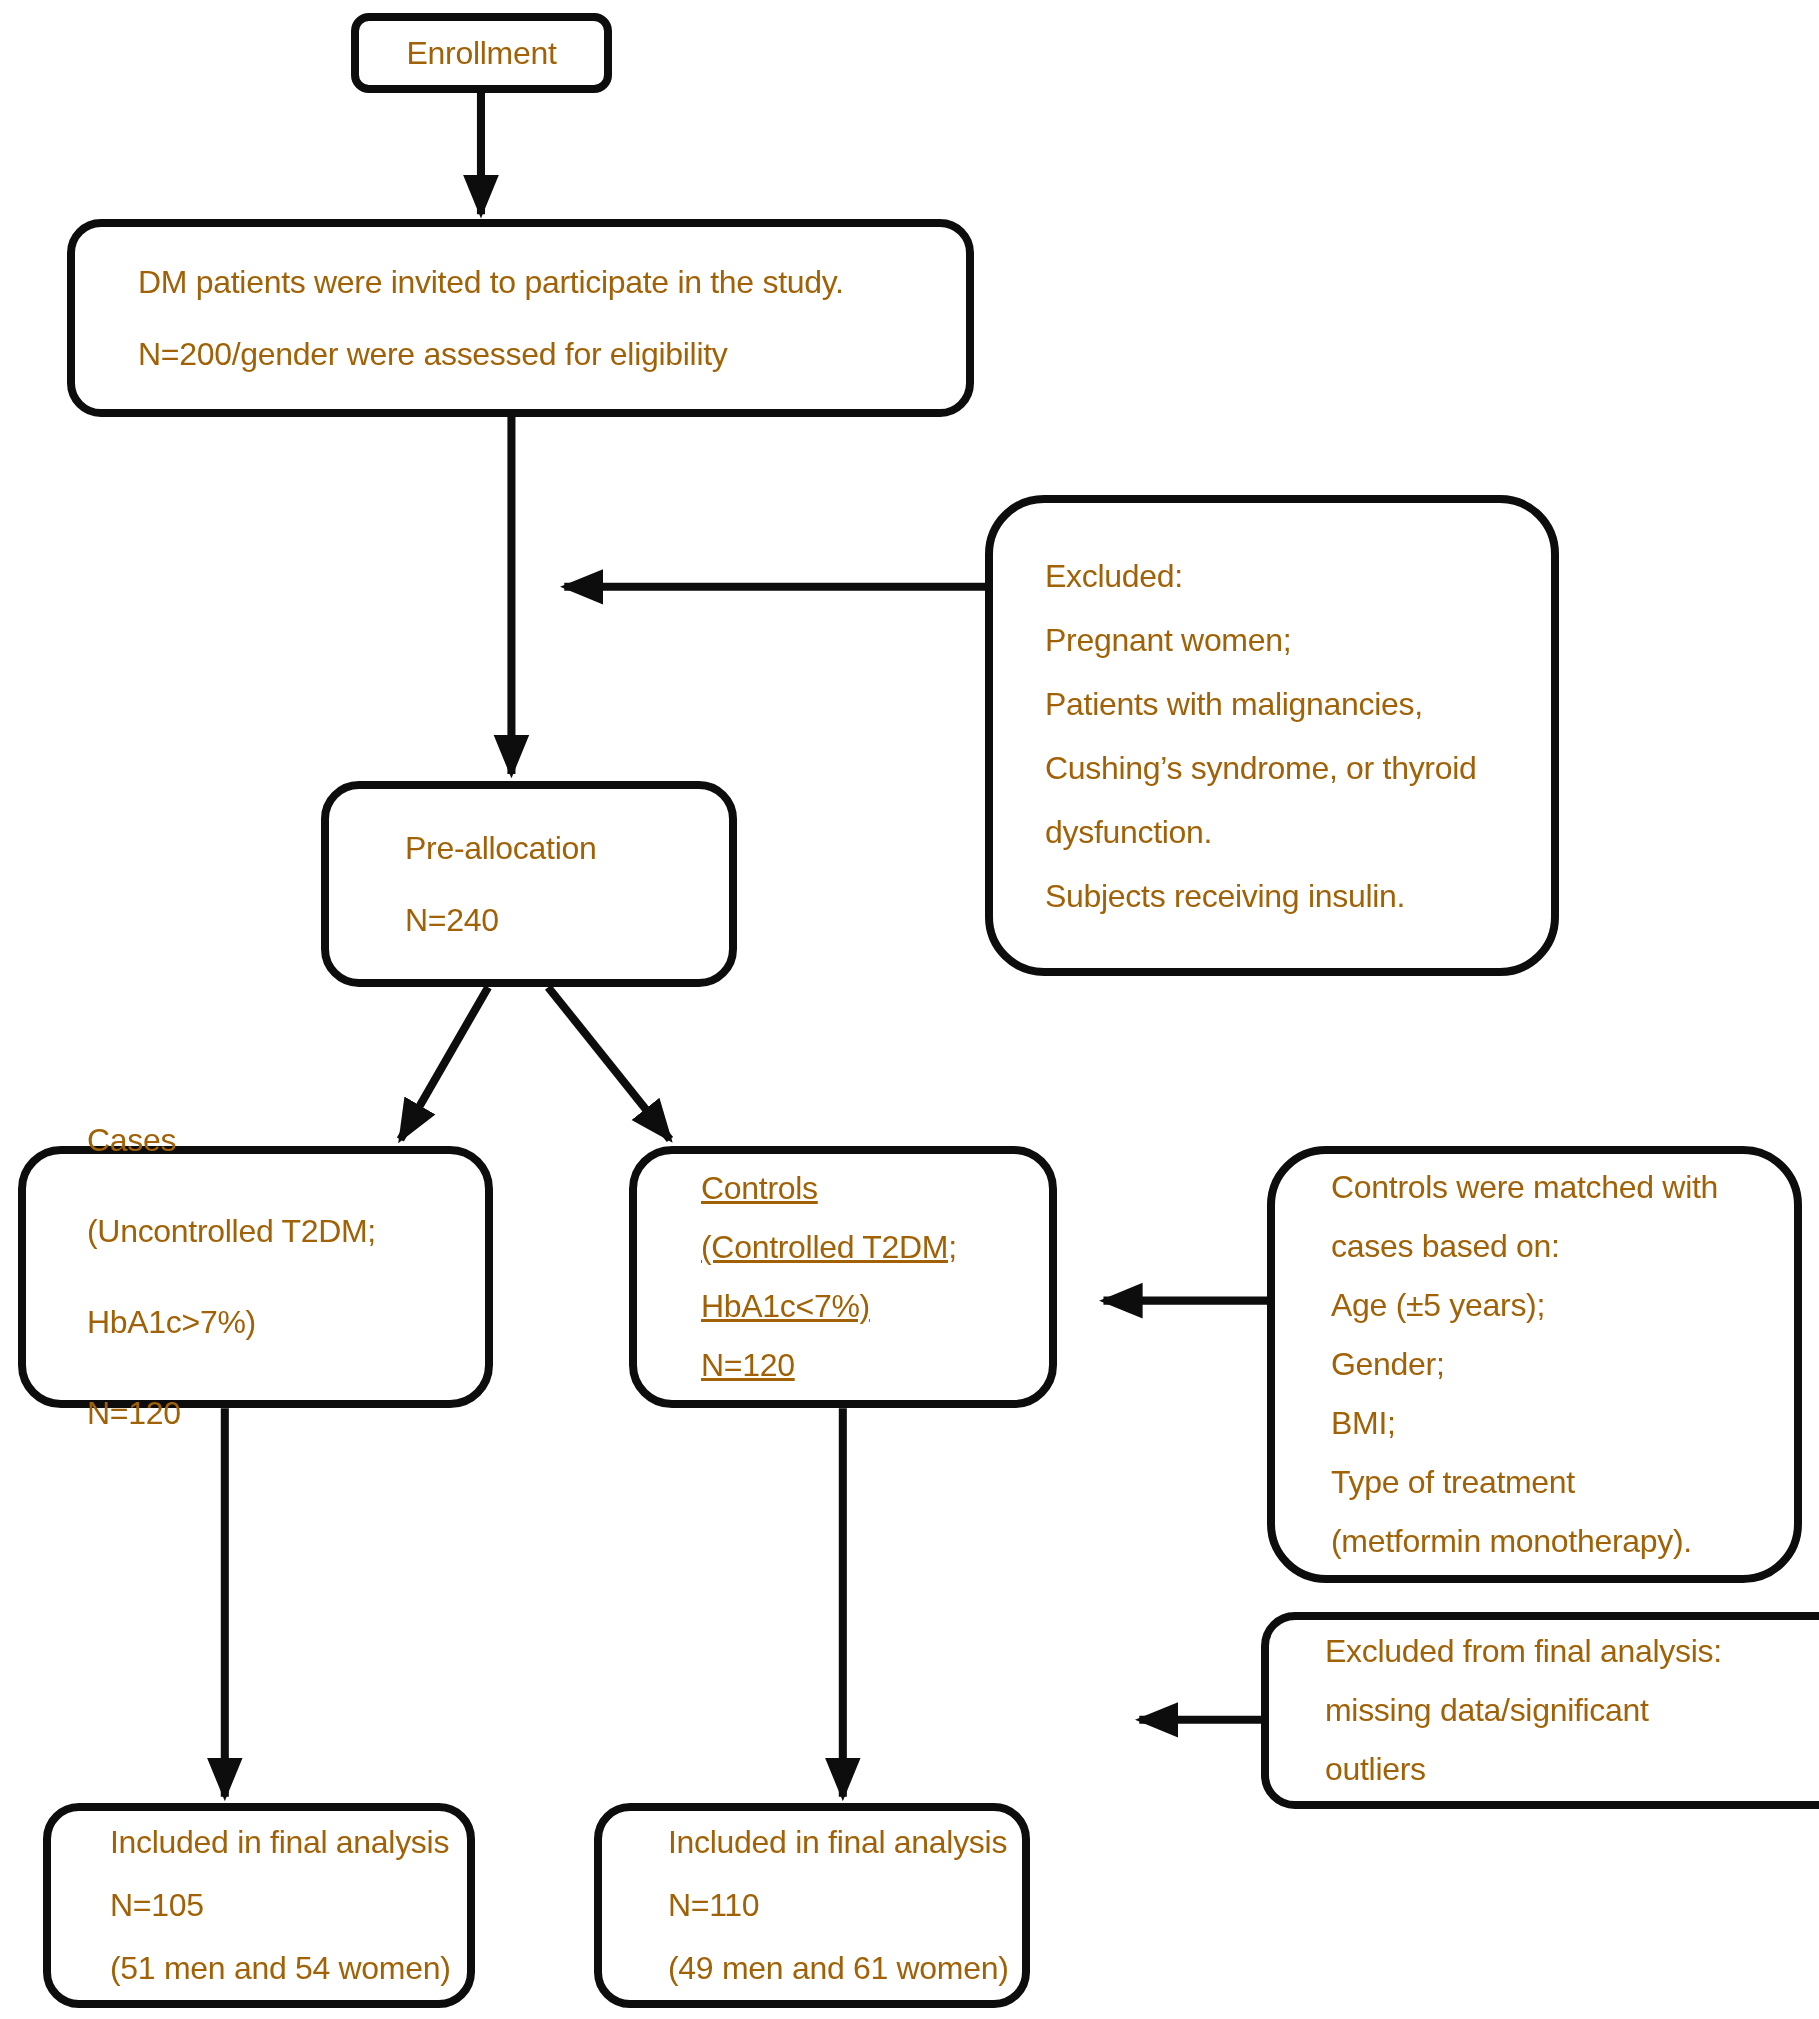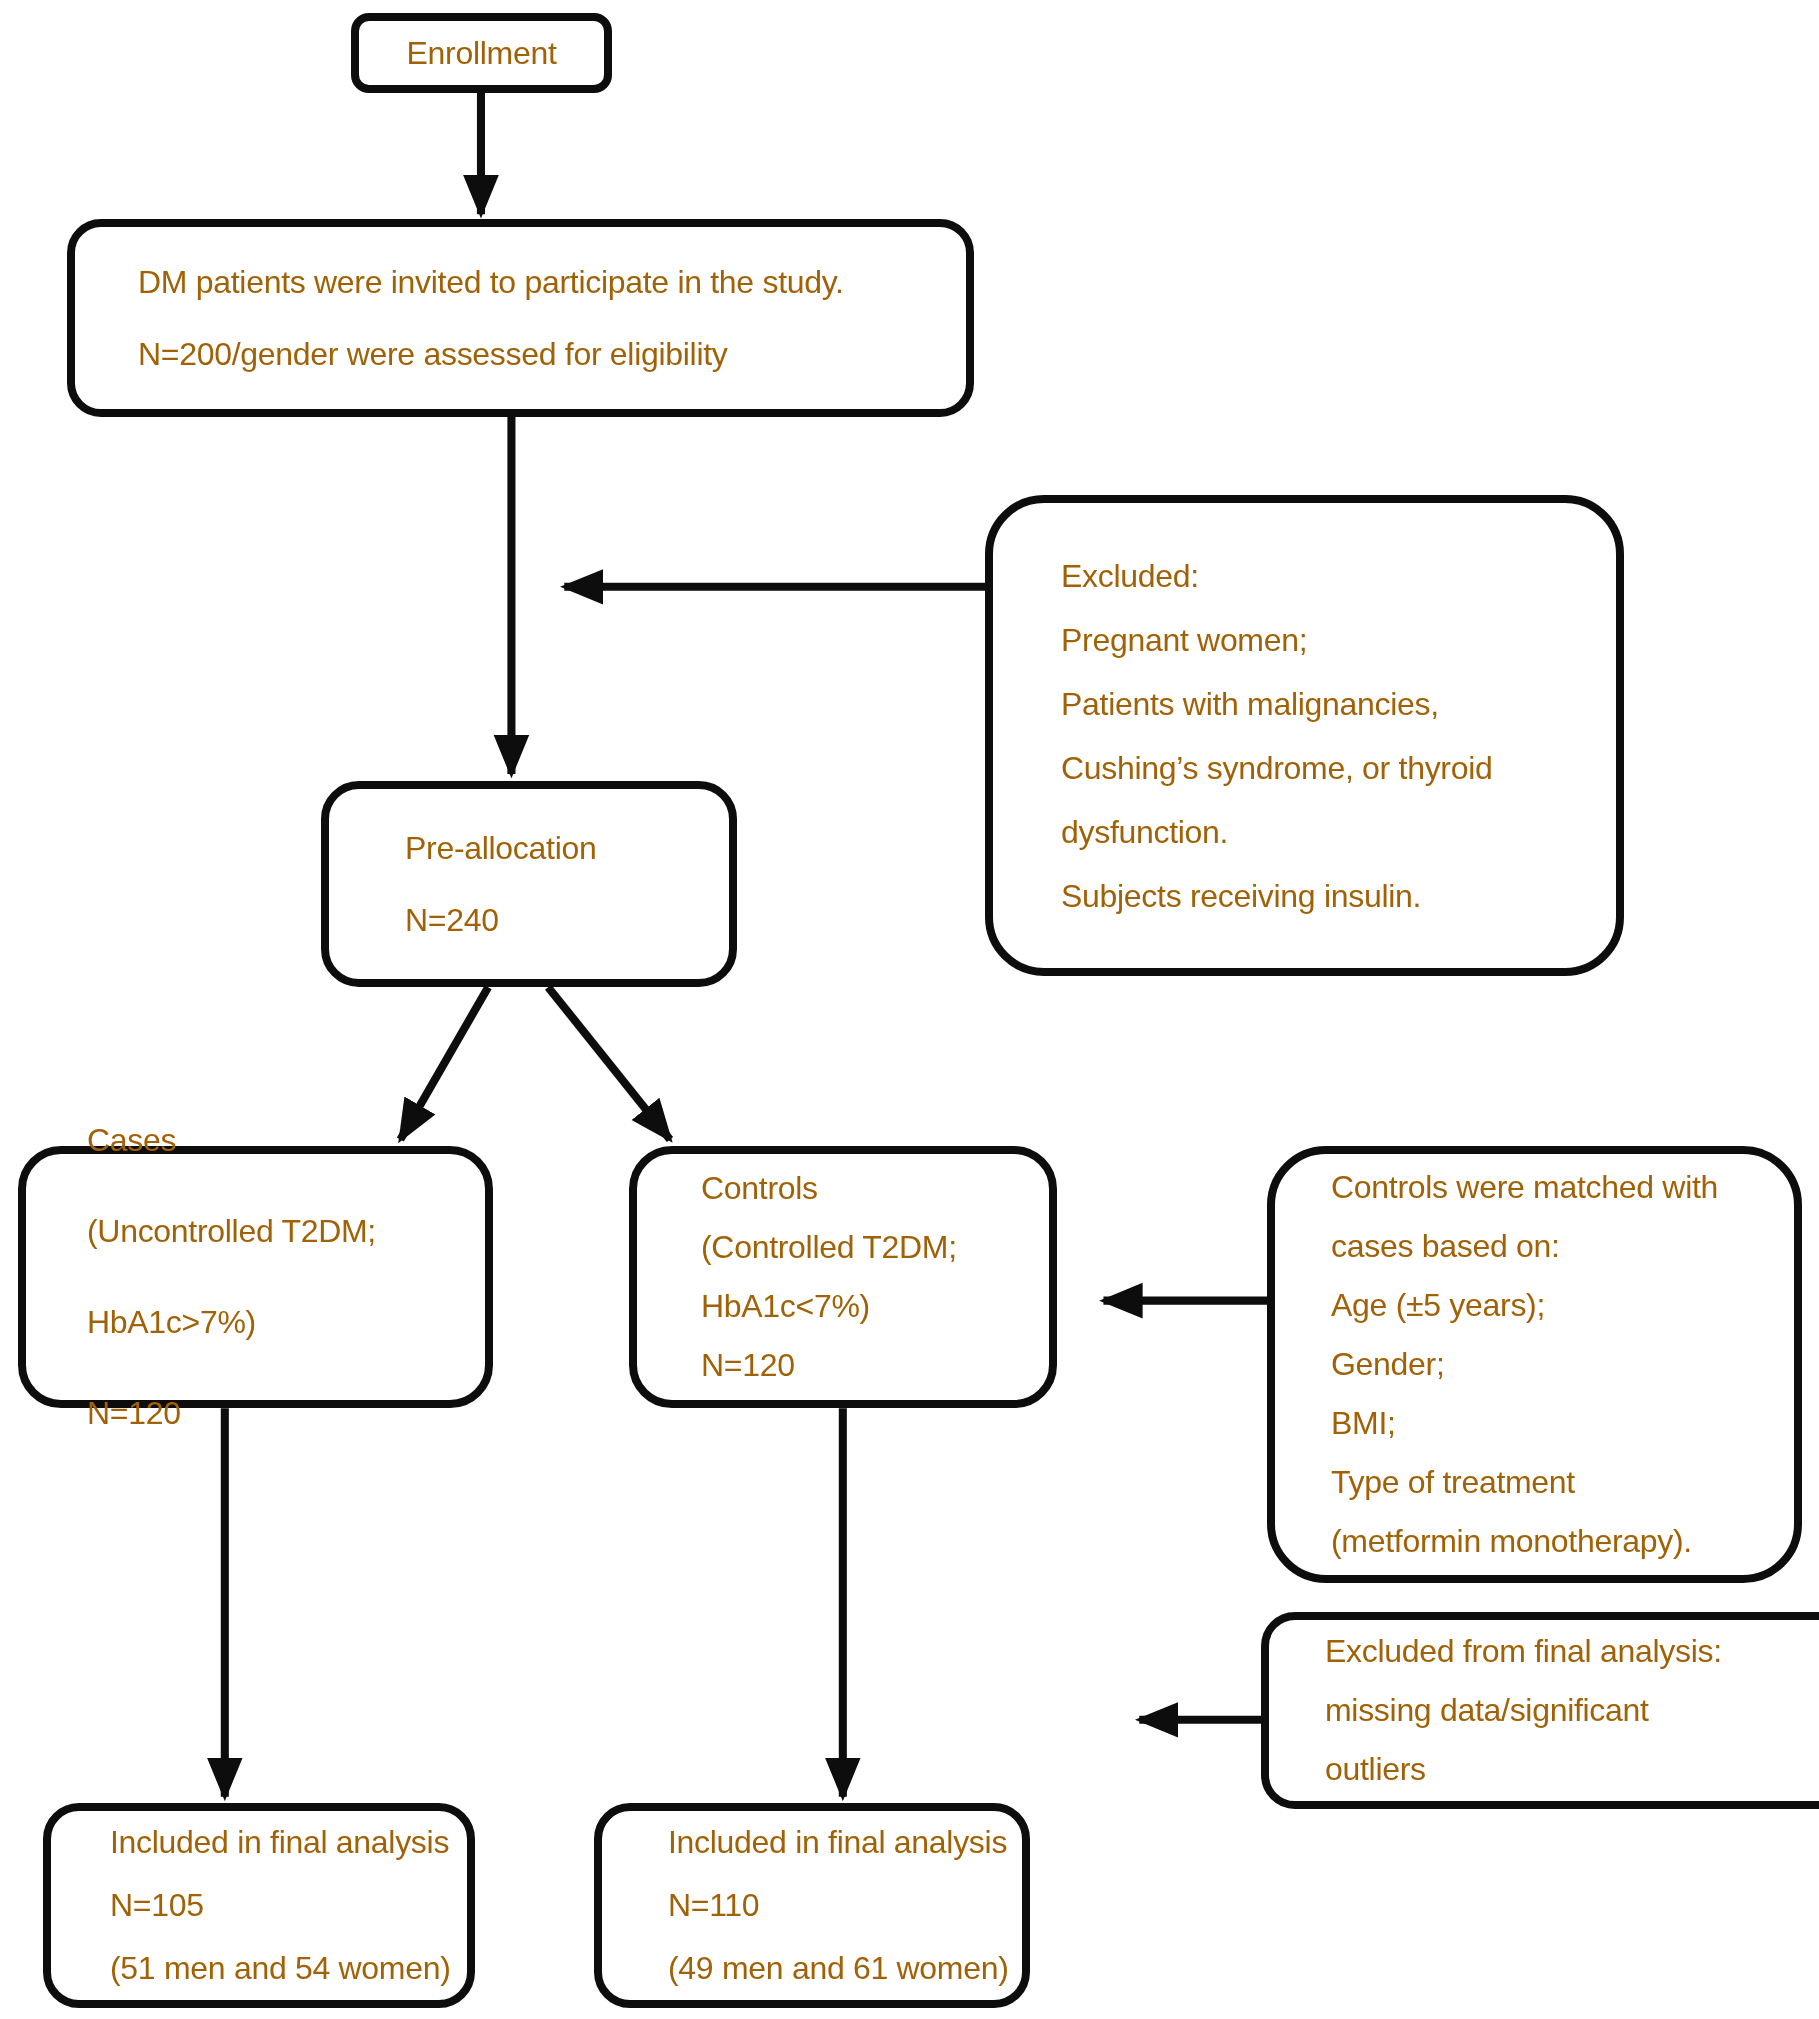--- a/index.html
+++ b/index.html
@@ -44,42 +44,42 @@
 
   <div class="box center" style="left:351px;top:13.4px;width:261px;height:80px;border-radius:18px;">
     <div class="line">Enrollment</div>
   </div>
 
   <div class="box wide" style="left:67px;top:219px;width:907px;height:198px;border-radius:34px;padding-left:63px;">
     <div class="line">DM patients were invited to participate in the study.</div>
     <div class="line">N=200/gender were assessed for eligibility</div>
   </div>
 
-  <div class="box tight" style="left:985px;top:495px;width:639px;height:481px;border-radius:59px;padding-left:68px;">
+  <div class="box tight" style="left:985px;top:495px;width:574px;height:481px;border-radius:59px;padding-left:52px;">
     <div class="line">Excluded:</div>
     <div class="line">Pregnant women;</div>
     <div class="line">Patients with malignancies,</div>
     <div class="line">Cushing’s syndrome, or thyroid</div>
     <div class="line">dysfunction.</div>
     <div class="line">Subjects receiving insulin.</div>
   </div>
 
   <div class="box wide" style="left:321px;top:781px;width:416px;height:206px;border-radius:38px;padding-left:76px;">
     <div class="line">Pre-allocation</div>
     <div class="line">N=240</div>
   </div>
 
   <div class="box tighter" style="left:18px;top:1146px;width:475px;height:262px;border-radius:43px;padding-left:61px;gap:32px;">
     <div class="line">Cases</div>
     <div class="line">(Uncontrolled T2DM;</div>
     <div class="line">HbA1c&gt;7%)</div>
     <div class="line">N=120</div>
   </div>
 
-  <div class="box tighter" style="left:629px;top:1146px;width:428px;height:262px;border-radius:43px;padding-left:64px;">
+  <div class="box tighter" style="left:629px;top:1146px;width:428px;height:262px;border-radius:43px;padding-left:64px;text-decoration:underline;">
     <div class="line">Controls</div>
     <div class="line">(Controlled T2DM;</div>
     <div class="line">HbA1c&lt;7%)</div>
     <div class="line">N=120</div>
   </div>
 
   <div class="box tighter" style="left:1267px;top:1146px;width:535px;height:437px;border-radius:59px;">
     <div class="line">Controls were matched with</div>
     <div class="line">cases based on:</div>
     <div class="line">Age (±5 years);</div>

